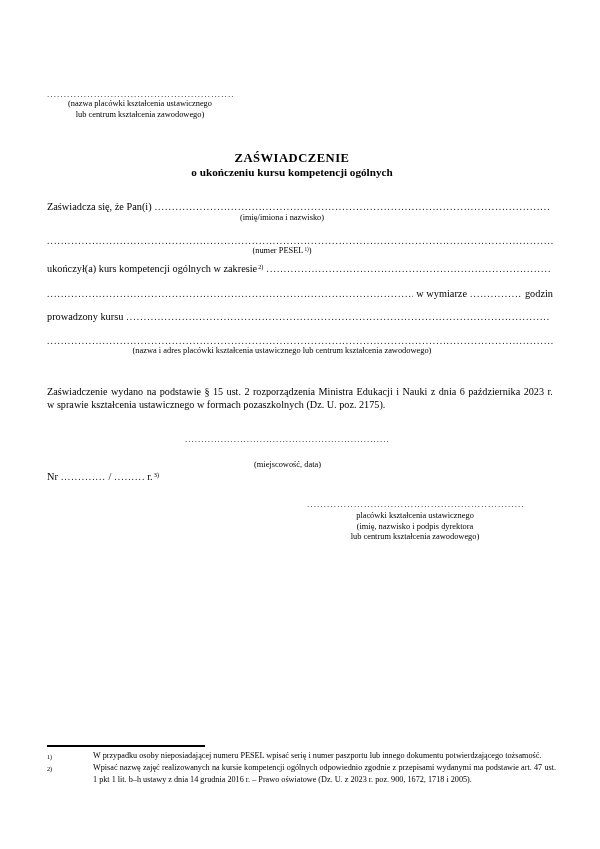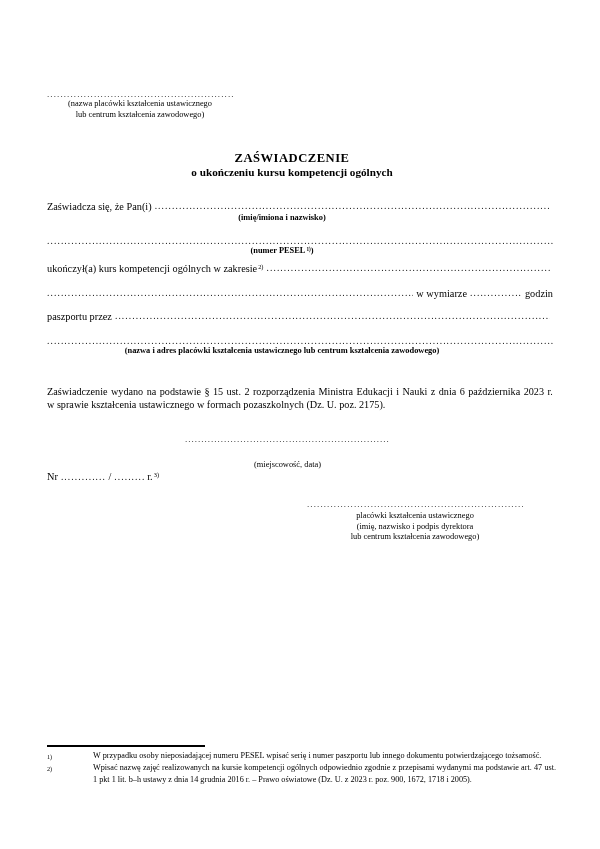--- a/index.html
+++ b/index.html
@@ -37,32 +37,31 @@
     letter-spacing: 1.1px;
     font-size: 9.5px;
     vertical-align: baseline;
     margin: 0 3px;
   }
   .fline {              
     position: absolute;
     left: 47px;
     right: 47px;
     display: flex;
-    align-items: flex-start;
+    align-items: flex-end;
     font-size: 10.3px;
     white-space: nowrap;
   }
   .caption {            
     position: absolute;
     left: 47px;
     right: 47px;
     text-align: center;
     font-size: 8.4px;
     transform: translateX(-18px);
-    font-weight: bold;
   }
   .sup {
     font-size: 0.62em;
     position: relative;
     top: -0.45em;
     margin-left: 1px;
   }
   
   .header-block {
     position: absolute;
@@ -184,21 +183,21 @@
   </div>
 
   <div class="fline" style="top:288px">
     <span class="dots" style="margin-left:0">........................................................................................................................................................................................................................................................................................................................................................................................................................................................................................................................................................................................................................</span>
     <span>w wymiarze</span>
     <span class="dots-fixed" style="width:52px">........................................................................................................................................................................................................................................................................................................................................................................................................................................................................................................................................................................................................................</span>
     <span>godzin</span>
   </div>
 
   <div class="fline" style="top:311px">
-    <span>paszportu przez</span>
+    <span>prowadzony kursu</span>
     <span class="dots">........................................................................................................................................................................................................................................................................................................................................................................................................................................................................................................................................................................................................................</span>
   </div>
 
   <div class="fline" style="top:336px">
     <span class="dots" style="margin:0">........................................................................................................................................................................................................................................................................................................................................................................................................................................................................................................................................................................................................................</span>
   </div>
   <div class="caption" style="top:346px">(nazwa i adres placówki kształcenia ustawicznego lub centrum kształcenia zawodowego)</div>
 
   <div class="legal">
     <div class="justify-line">

